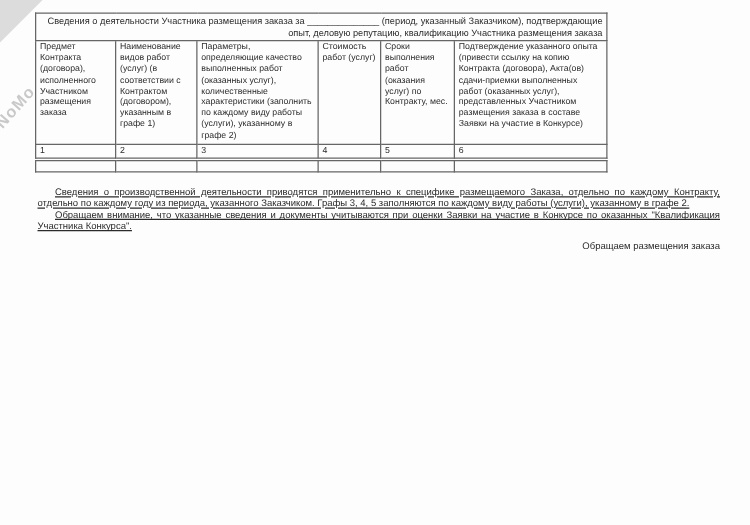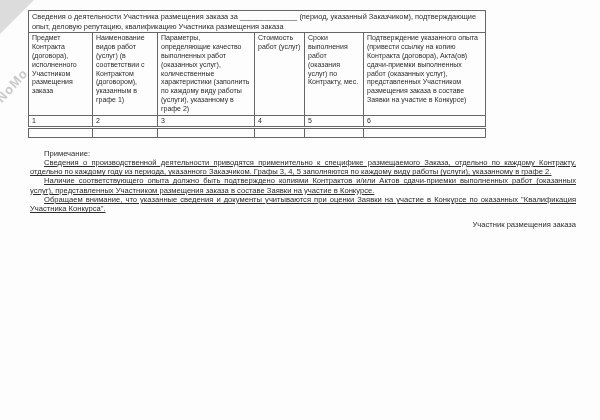--- a/index.html
+++ b/index.html
@@ -36,21 +36,21 @@
     width: 457px;
     font-size: 7px;
     line-height: 8.8px;
   }
   table.doc td {
     border: 1px solid #666;
     vertical-align: top;
     padding: 1px 3px 1px 3px;
     overflow: hidden;
   }
-  td.title-cell { font-size: 7.4px; line-height: 9.7px; padding: 2px 3px; }
+  td.title-cell { font-size: 7.4px; line-height: 9.7px; padding: 2px 3px; text-align: right; }
   tr.num-row td { height: 10px; line-height: 8px; }
   table.empty-tbl { margin-top: 1px; }
   table.empty-tbl td { height: 9px; }
 
   
   .notes { margin: 11px 24px 0 30px; font-size: 7.6px; line-height: 9.3px; text-align: justify; }
   .notes p { text-indent: 14px; text-decoration: underline; }
   .note-label { text-indent: 14px; }
   .signature { margin: 6px 24px 0 30px; font-size: 7.6px; text-align: right; }
 </style>
@@ -109,21 +109,19 @@
       <td></td>
       <td></td>
       <td></td>
       <td></td>
       <td></td>
     </tr>
   </tbody>
     </table>
 
   <div class="notes">
-    <div class="note-label">Примечание:</div>
     <p>Сведения о производственной деятельности приводятся применительно к специфике размещаемого Заказа, отдельно по каждому Контракту, отдельно по каждому году из периода, указанного Заказчиком. Графы 3, 4, 5 заполняются по каждому виду работы (услуги), указанному в графе 2.</p>
-    <p>Наличие соответствующего опыта должно быть подтверждено копиями Контрактов и/или Актов сдачи-приемки выполненных работ (оказанных услуг), представленных Участником размещения заказа в составе Заявки на участие в Конкурсе.</p>
     <p>Обращаем внимание, что указанные сведения и документы учитываются при оценки Заявки на участие в Конкурсе по оказанных "Квалификация Участника Конкурса".</p>
   </div>
 
-  <div class="signature">Участник размещения заказа</div>
+  <div class="signature">Обращаем размещения заказа</div>
 
 </div>
 
 </body></html>

